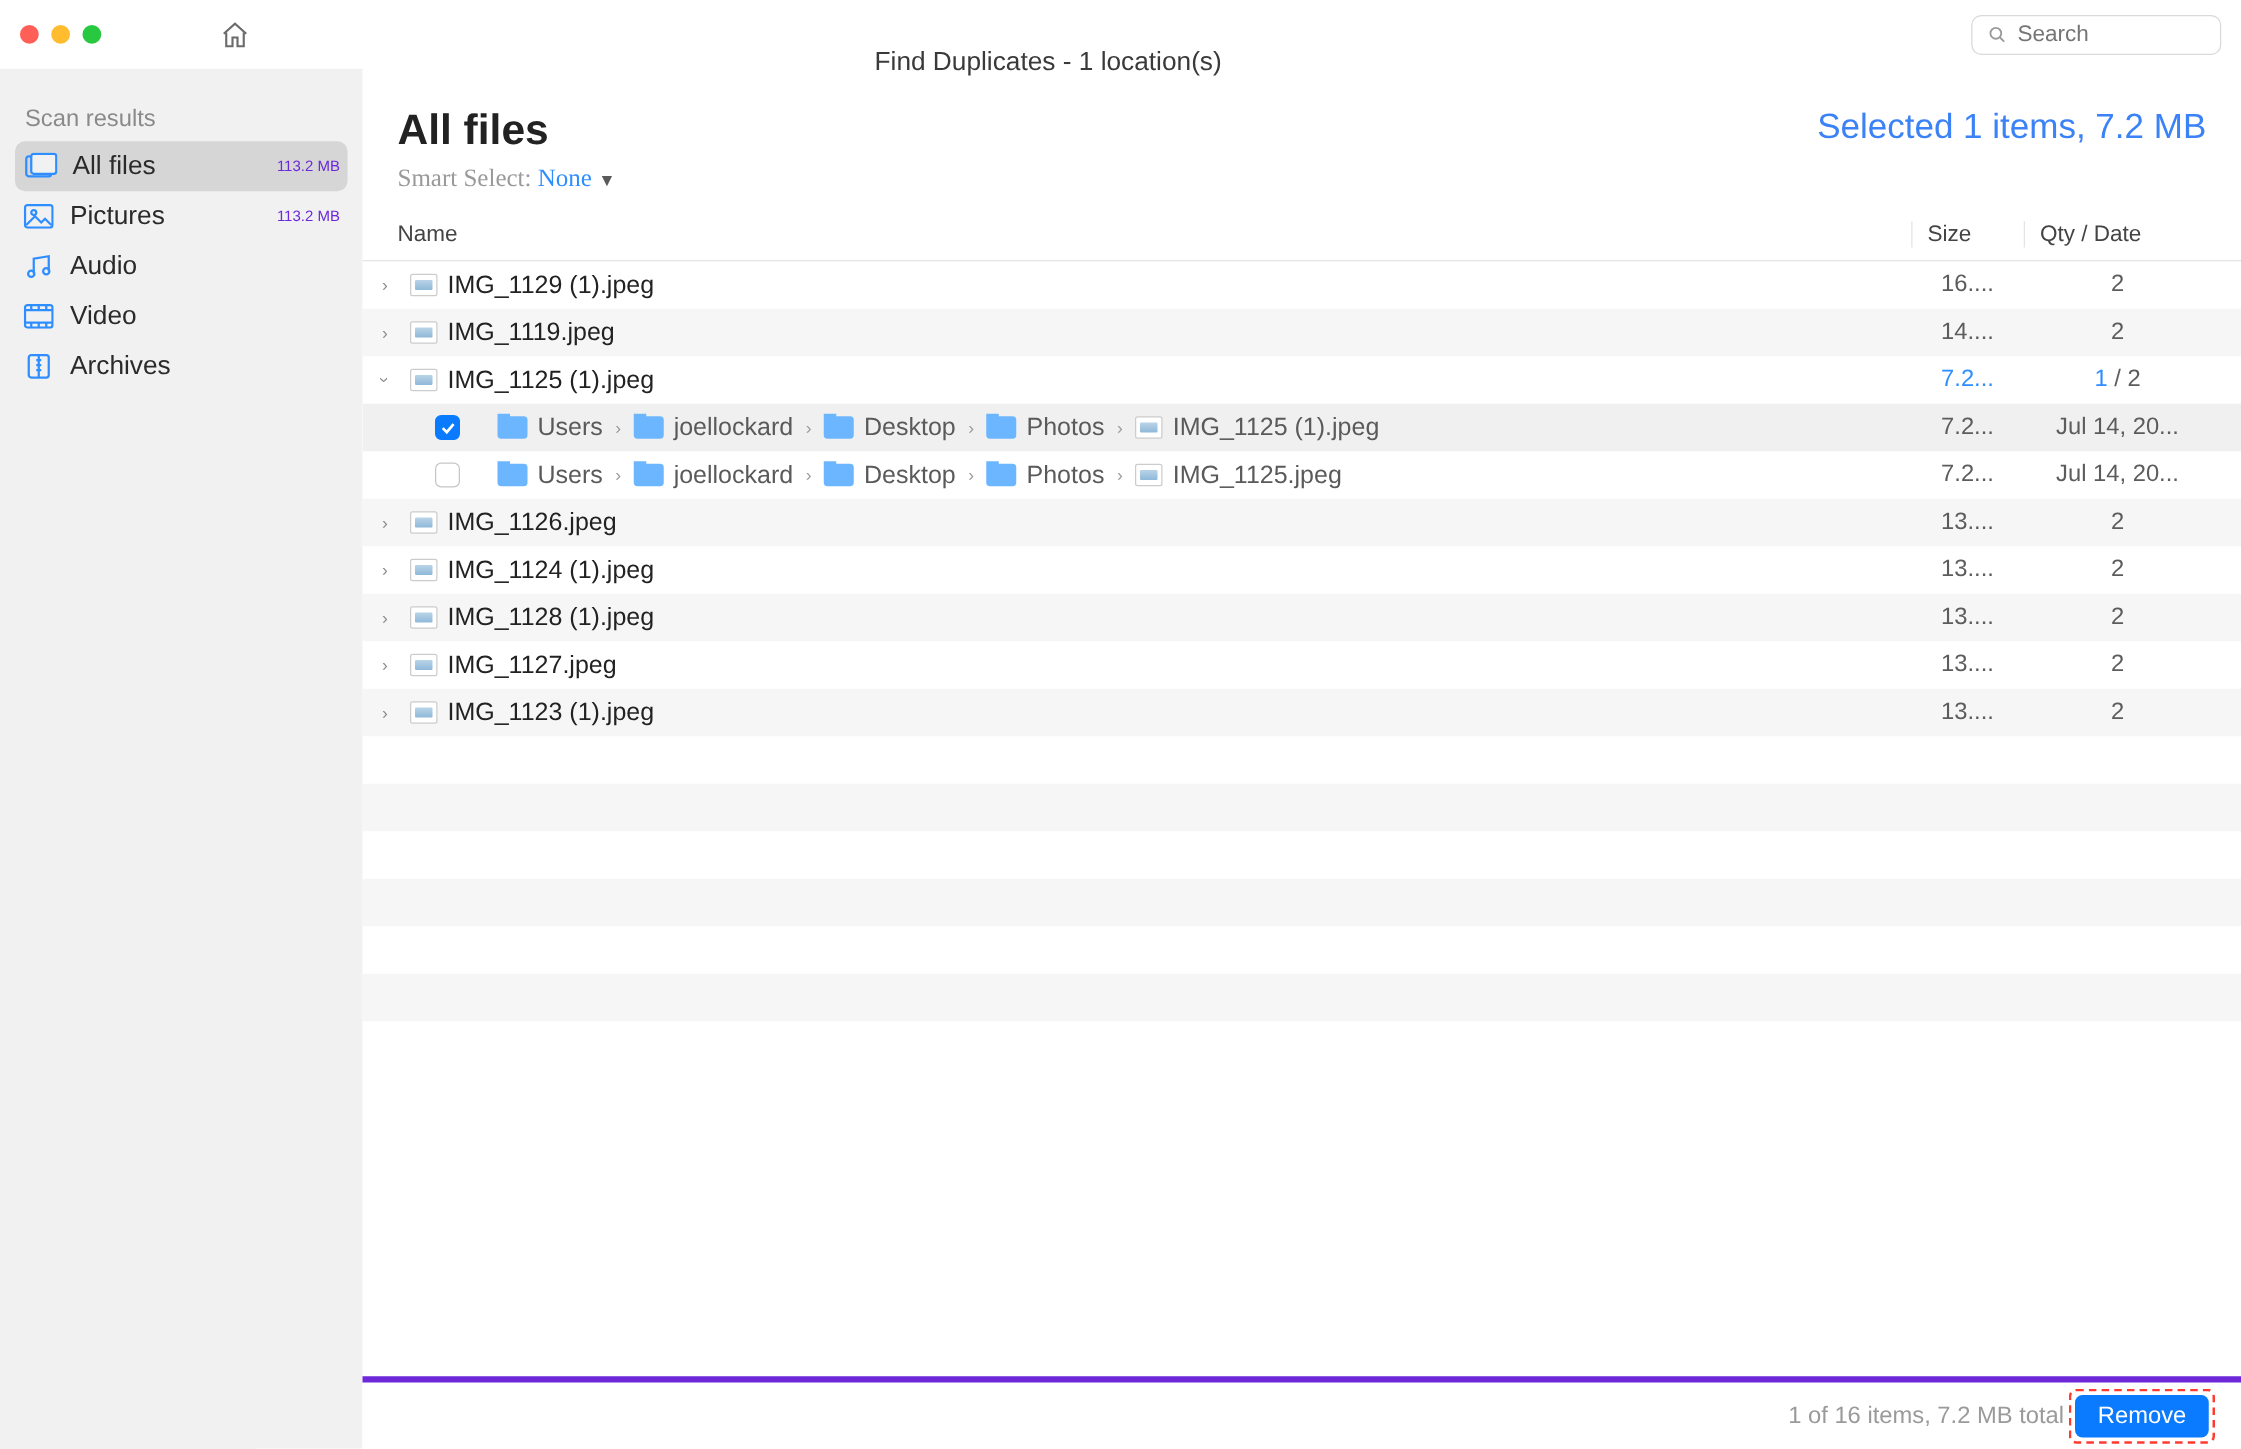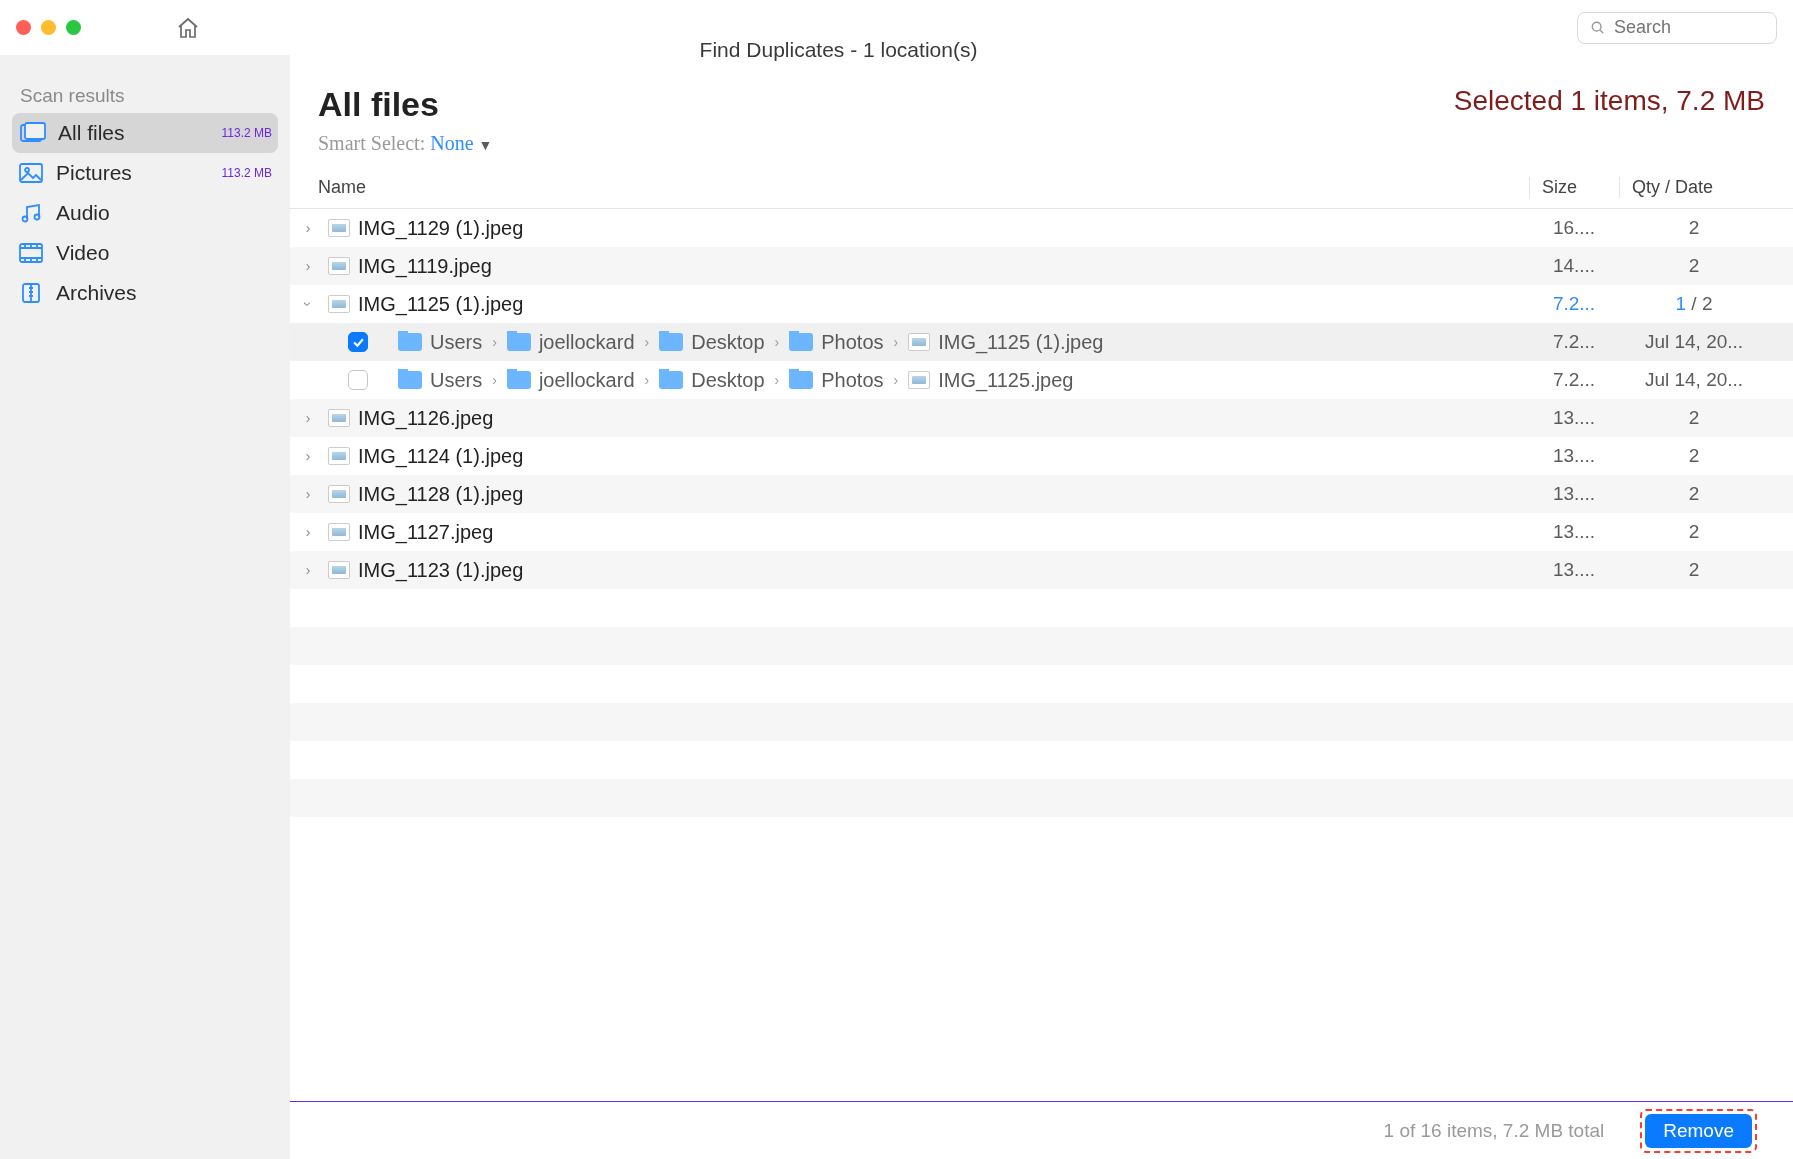--- a/index.html
+++ b/index.html
@@ -28,21 +28,21 @@
   .sidebar-item { display: flex; align-items: center; gap: 12px; padding: 8px 18px; font-size: 21px; color: #2a2a2a; cursor: pointer; }
   .sidebar-item .size { margin-left: auto; color: #6d28d9; font-size: 12px; text-align: right; }
   .sidebar-item.active { background: #d6d6d6; border-radius: 8px; margin: 0 12px; padding: 8px 6px 8px 8px; }
   .sidebar-item .icon-box { width: 26px; height: 22px; display: inline-flex; align-items: center; justify-content: center; color: #2f8eff; }
 
   
   .content { flex: 1; display: flex; flex-direction: column; min-width: 0; }
   .content-header { padding: 30px 28px 10px 28px; display: flex; flex-direction: column; gap: 8px; }
   .header-row { display: flex; justify-content: space-between; align-items: flex-start; }
   .page-title { font-size: 34px; font-weight: 700; }
-  .selection-status { color: #7f1d1d; font-size: 28px; }
+  .selection-status { color: #3b82f6; font-size: 28px; }
   .smart-select { color: #9a9a9a; font-size: 20px; font-family: Liberation Serif, serif; }
   .smart-select .value { color: #2f8eff; cursor: pointer; }
   .smart-select .chev { color: #5a5a5a; font-size: 14px; }
 
   
   .table { flex: 1; display: flex; flex-direction: column; overflow: hidden; }
   .thead { display: grid; grid-template-columns: 1fr 90px 150px; border-bottom: 1px solid #e4e4e4; padding: 12px 24px 10px 28px; color: #444; font-size: 18px; }
   .thead .col-size, .thead .col-qty { border-left: 1px solid #e4e4e4; padding-left: 12px; }
   .thead .col-qty { text-align: left; }
   .rows { flex: 1; overflow: auto; }
@@ -63,21 +63,21 @@
   .folder { width: 24px; height: 18px; background: #6cb6ff; border-radius: 3px; position: relative; display: inline-block; flex-shrink: 0; }
   .folder::before { content: ""; position: absolute; top: -4px; left: 0; width: 10px; height: 6px; background: #6cb6ff; border-radius: 2px 2px 0 0; }
   .crumb-sep { color: #9a9a9a; font-size: 14px; padding: 0 2px; }
   .path-text { color: #5a5a5a; }
 
   .filler { flex: 1; }
   .filler .stripe { height: 38px; }
   .filler .stripe:nth-child(even) { background: #f6f6f6; }
 
   
-  .footer { height: 58px; border-top: 1px solid #6d28d9; display: flex; align-items: center; justify-content: flex-end; gap: 36px; padding: 0 36px; background: #fff; }
+  .footer { height: 58px; border-top: 5px solid #6d28d9; display: flex; align-items: center; justify-content: flex-end; gap: 4px; padding: 0 21px; background: #fff; }
   .footer-status { color: #9a9a9a; font-size: 19px; }
   .remove-wrap { padding: 3px; border: 2px dashed #ff3b30; border-radius: 6px; }
   .remove-btn { background: #0a7aff; color: #fff; border: none; font-size: 19px; padding: 6px 18px; border-radius: 6px; cursor: pointer; }
 
   svg { display: block; }
 </style>
 </head>
 <body>
 
 <div class="titlebar">

